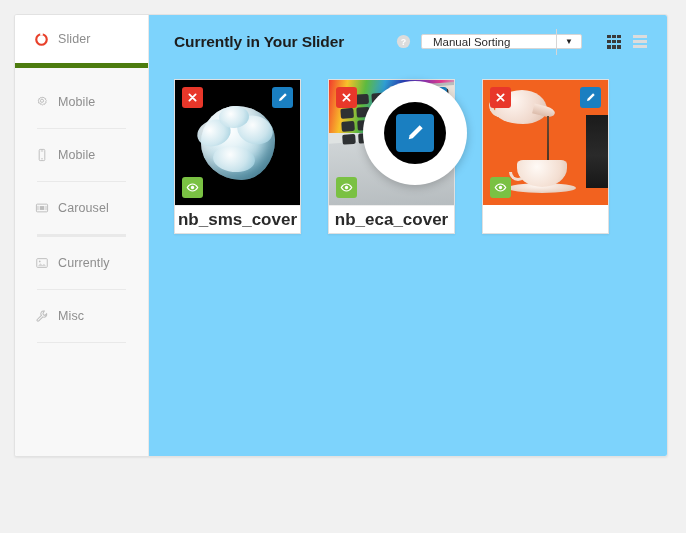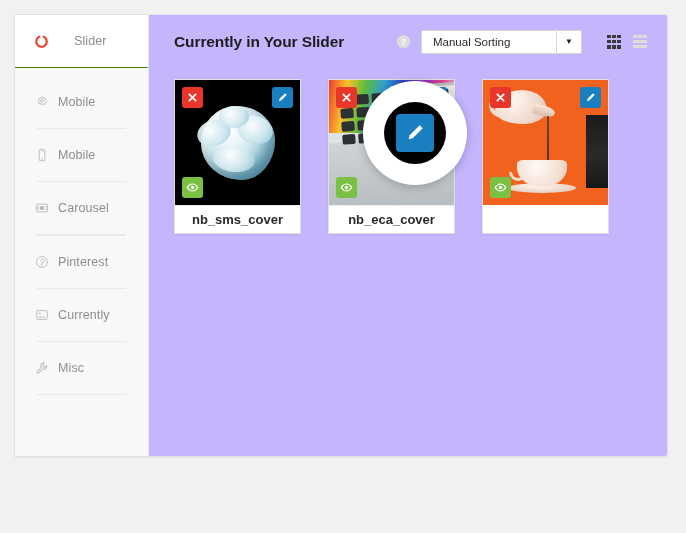--- a/index.html
+++ b/index.html
@@ -35,24 +35,23 @@
     display: flex;
     flex-direction: column;
   }
 
   .brand {
     height: 53px;
     min-height: 53px;
     display: flex;
     align-items: center;
     padding-left: 19px;
-    border-bottom: 1px solid #4d7c0f;
+    border-bottom: 5px solid #4d7c0f;
     background: #ffffff;
     box-sizing: border-box;
-    gap: 16px;
   }
   .brand-icon {
     width: 15px;
     height: 15px;
     margin-right: 9px;
     display: block;
     flex: 0 0 auto;
   }
   .brand-label {
     font-size: 12.5px;
@@ -86,21 +85,21 @@
   }
   .nav-sep {
     height: 1px;
     background: #e9e9e9;
     margin: 0 22px 0 22px;
   }
 
   
   #main {
     flex: 1;
-    background: #c4b5fd;
+    background: #7dd3fc;
     position: relative;
   }
 
   .main-header {
     display: flex;
     align-items: center;
     padding: 0 20px 0 25px;
     height: 53px;
     box-sizing: border-box;
   }
@@ -120,21 +119,21 @@
     height: 15px;
     margin-right: 10px;
     display: block;
     cursor: pointer;
   }
   .select-wrap {
     display: flex;
     align-items: center;
     border: 1px solid #d6d6d6;
     border-radius: 2px;
-    height: 24px;
+    height: 15px;
     background: #fff;
     cursor: pointer;
     box-sizing: border-box;
   }
   .select-value {
     font-size: 11.5px;
     color: #2b2b2b;
     padding: 0 13px 0 11px;
     white-space: nowrap;
     min-width: 110px;
@@ -225,21 +224,21 @@
   .act-del { left: 7px; top: 7px; background: #e8372a; }
   .act-edit { right: 7px; top: 7px; background: #1a7fc1; }
   .act-eye { left: 7px; bottom: 7px; background: #7ac143; }
   .act svg { display: block; }
 
   .caption {
     height: 27px;
     display: flex;
     align-items: center;
     justify-content: center;
-    font-size: 13px;
+    font-size: 17px;
     font-weight: bold;
     color: #2a2a2a;
     background: #fff;
     border-top: 1px solid #ededed;
   }
 
   
   .art { position: absolute; inset: 0; }
   .art-flower { background: #000; }
   .flower-blob {
@@ -410,27 +409,20 @@
           <rect x="5.4" y="5.8" width="5.2" height="4.4" fill="#8e8e8e"></rect>
           <line x1="3.4" y1="5.6" x2="3.4" y2="10.4" stroke="#8e8e8e" stroke-width="1"></line>
           <line x1="12.6" y1="5.6" x2="12.6" y2="10.4" stroke="#8e8e8e" stroke-width="1"></line>
         </svg>
         <span class="nav-label">Carousel</span>
       </div>
       <div class="nav-sep"></div>
 
       <div class="nav-sep"></div>
 
-      <div class="nav-item">
-        <svg class="nav-icon" viewBox="0 0 16 16">
-          <circle cx="8" cy="8" r="6.2" fill="none" stroke="#8e8e8e" stroke-width="1.1"></circle>
-          <path fill="none" stroke="#8e8e8e" stroke-width="1.1" d="M7.2 12.6l1-4.1M6.3 7.2c0-1.3 1-2.3 2.2-2.3s2 .8 2 1.9c0 1.4-.8 2.5-1.9 2.5-.6 0-1-.4-.9-1"></path>
-        </svg>
-        <span class="nav-label">Pinterest</span>
-      </div>
       <div class="nav-sep"></div>
 
       <div class="nav-item">
         <svg class="nav-icon" viewBox="0 0 16 16">
           <rect x="2" y="3" width="12" height="10" rx="1" fill="none" stroke="#8e8e8e" stroke-width="1.1"></rect>
           <circle cx="5.4" cy="6.2" r="1" fill="#8e8e8e"></circle>
           <path d="M3.2 11.6l3-3.4 2.2 2.4 1.8-1.8 2.6 2.8z" fill="#b9b9b9"></path>
         </svg>
         <span class="nav-label">Currently</span>
       </div>

